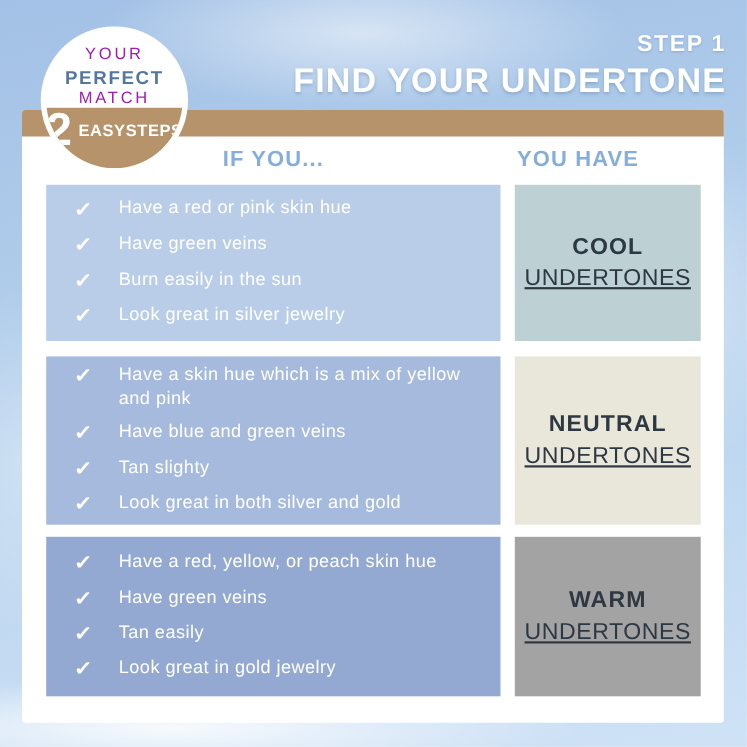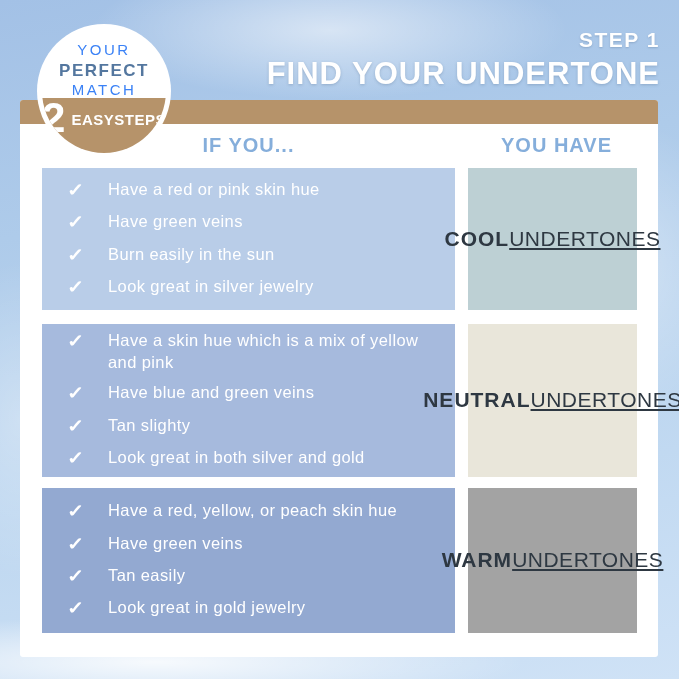--- a/index.html
+++ b/index.html
@@ -20,39 +20,39 @@
 
   
   .panel{position:absolute;left:20px;top:100px;width:638px;height:557px;background:#ffffff;border-radius:3px;}
   .tan-bar{position:absolute;left:20px;top:100px;width:638px;height:24px;background:#b6936a;border-radius:3px 3px 0 0;z-index:2;}
 
   
   .badge{position:absolute;left:37px;top:24px;width:134px;height:134px;background:#ffffff;border-radius:50%;z-index:4;}
   .badge-inner{position:absolute;inset:5px;border-radius:50%;overflow:hidden;background:#ffffff;}
   .badge-tan{position:absolute;left:0;right:0;top:56%;bottom:0;background:#b6936a;}
   .badge-top{position:absolute;left:0;right:0;top:12px;text-align:center;line-height:1.25;}
-  .badge-your,.badge-match{font-size:15px;letter-spacing:2.5px;color:#3b82f6;}
+  .badge-your,.badge-match{font-size:15px;letter-spacing:2.5px;color:#a21caf;}
   .badge-perfect{font-size:17px;font-weight:bold;letter-spacing:1.5px;color:#54779f;}
   .badge-bottom{position:absolute;left:0;right:0;top:56%;height:34px;display:flex;align-items:center;justify-content:center;color:#ffffff;}
   .badge-num{font-size:42px;font-weight:bold;line-height:34px;margin-right:6px;margin-top:6px;}
   .badge-easysteps{display:flex;flex-direction:row;align-items:center;font-weight:bold;font-size:15px;line-height:1.05;letter-spacing:.5px;margin-top:8px;}
 
   
   .header{position:absolute;left:160px;top:28px;width:500px;text-align:right;color:#ffffff;z-index:3;}
   .step{font-size:21px;font-weight:600;letter-spacing:1.5px;text-shadow:0 1px 2px rgba(70,95,130,.30);}
   .title{font-size:31px;font-weight:bold;letter-spacing:1px;margin-top:4px;text-shadow:0 1px 3px rgba(70,95,130,.30);}
 
   
   .col-header{position:absolute;top:134px;font-size:20px;font-weight:bold;letter-spacing:1px;color:#85aedb;text-align:center;z-index:3;}
   .col-header.left{left:42px;width:413px;}
-  .col-header.right{left:472px;width:169px;}
+  .col-header.right{left:441px;width:169px;}
 
   
   .list-box{position:absolute;left:42px;width:413px;display:flex;flex-direction:column;justify-content:center;row-gap:9px;z-index:3;}
-  .result-box{position:absolute;left:468px;width:169px;display:flex;flex-direction:row;align-items:center;justify-content:center;z-index:3;}
+  .result-box{position:absolute;left:468px;width:169px;display:flex;flex-direction:column;align-items:center;justify-content:center;z-index:3;}
   .r1{top:168px;height:142px;} .r2{top:324px;height:153px;} .r3{top:488px;height:145px;}
   .bg-row1{background:#b9cde8;} .bg-row2{background:#a6badd;} .bg-row3{background:#93a9d1;}
   .bg-cool{background:#bdd0d4;} .bg-neutral{background:#e9e6da;align-items:center;} .bg-warm{background:#a3a3a3;}
 
   .check-item{display:flex;align-items:flex-start;color:#ffffff;font-size:16.5px;letter-spacing:.4px;line-height:1.3;padding-left:20px;padding-right:18px;}
   .check{flex:0 0 28px;margin-right:18px;font-size:18px;font-weight:bold;text-align:center;transform:scaleX(1.15);}
 
   .tone-word{font-size:21px;font-weight:bold;letter-spacing:1px;color:#2e3842;line-height:1.35;}
   .tone-label{font-size:21px;letter-spacing:.5px;color:#2e3842;line-height:1.35;text-decoration:underline;}
 </style>

